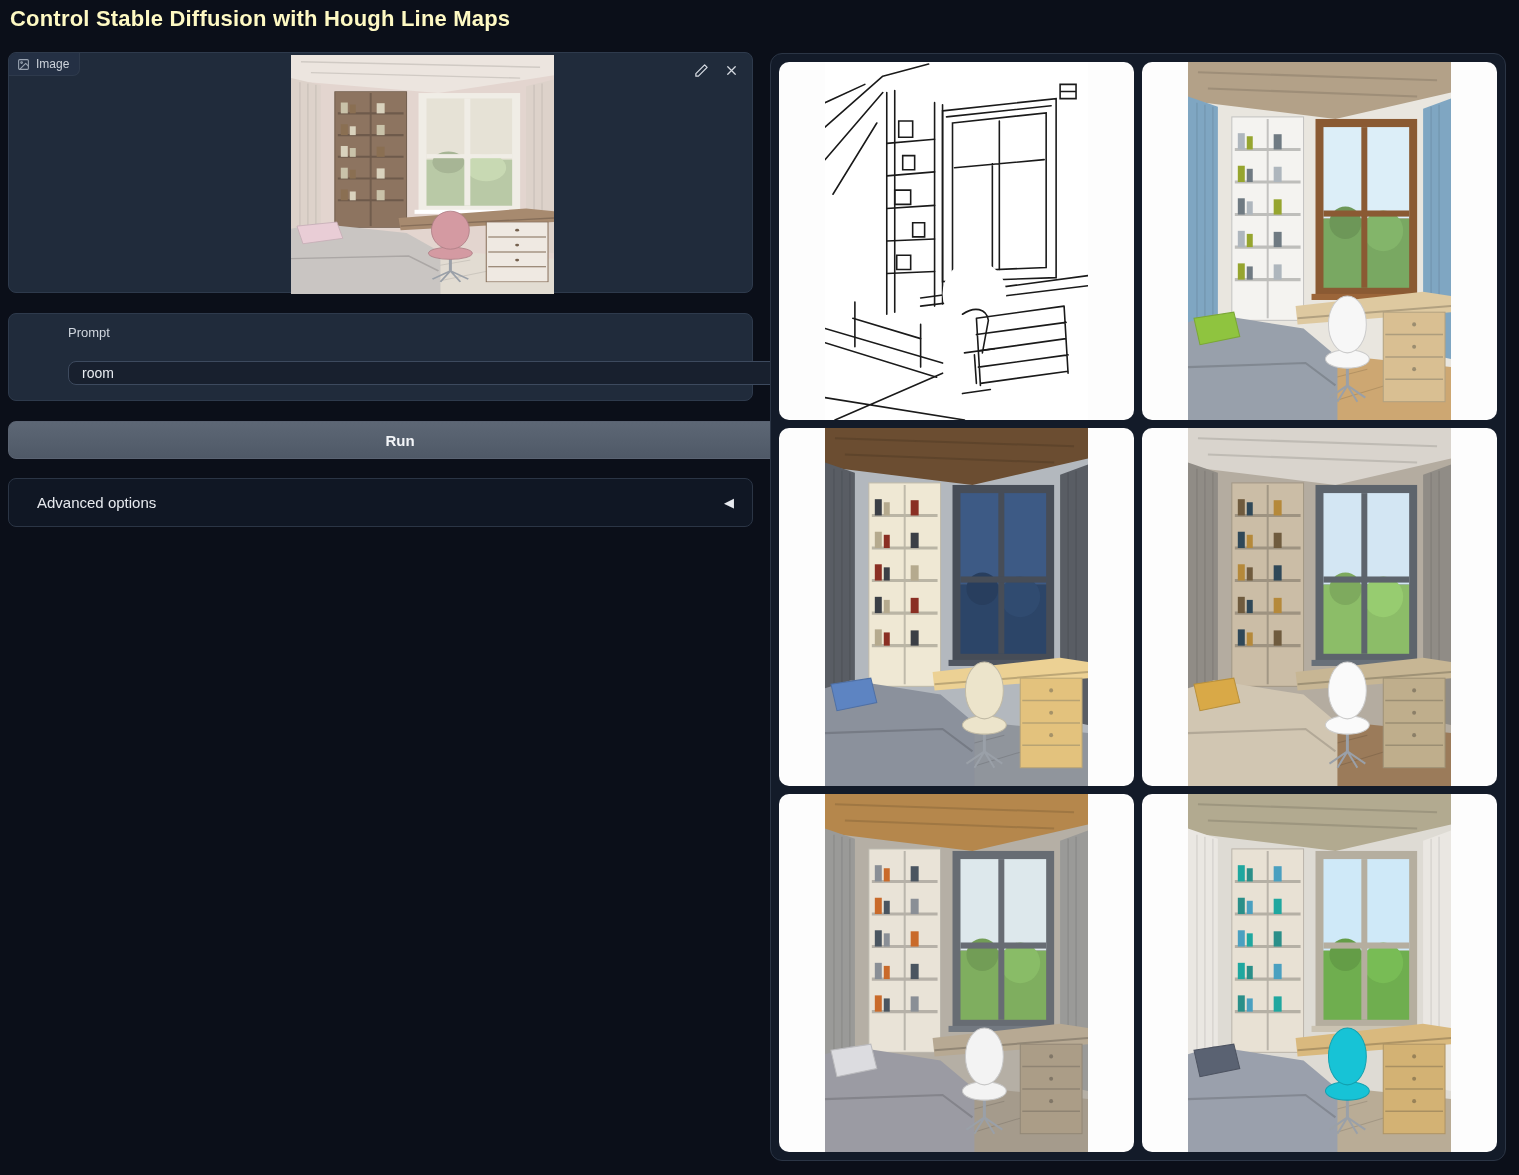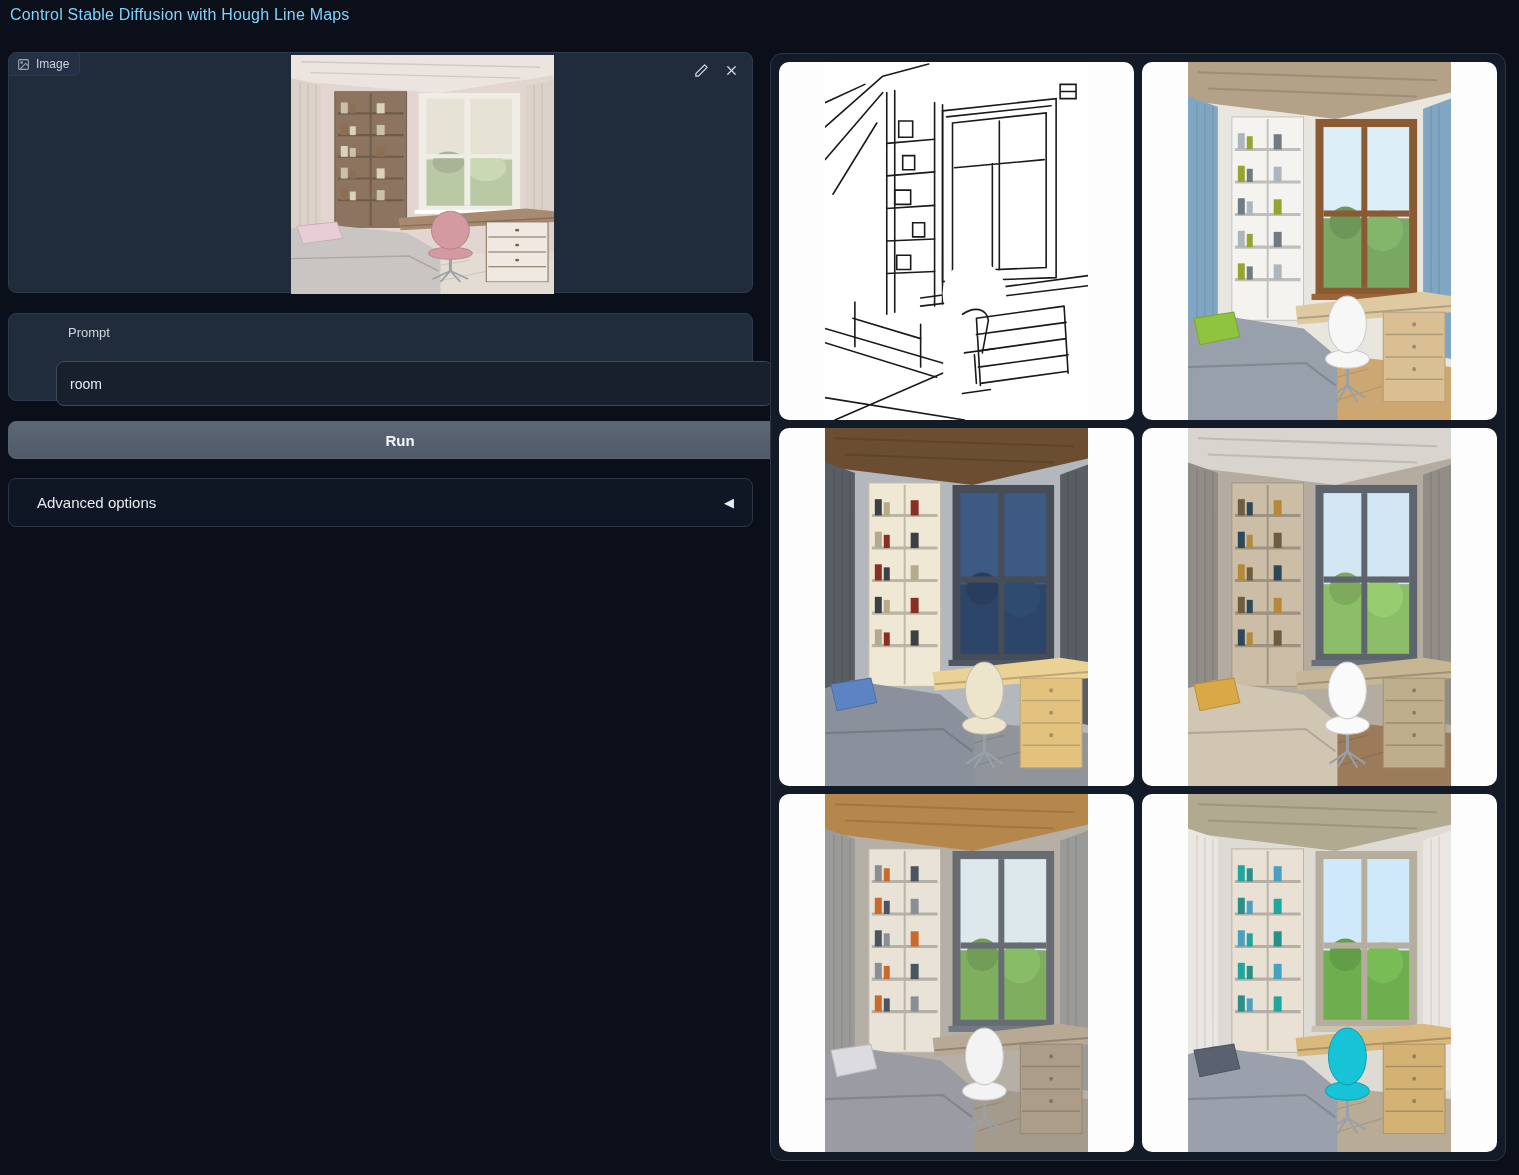--- a/index.html
+++ b/index.html
@@ -5,21 +5,21 @@
   html,body{margin:0;padding:0;}
   body{
     position:relative;
     width:1519px;height:1175px;
     background:#0b0f19;
     font-family:"Liberation Sans", sans-serif;
     overflow:hidden;
   }
   .page-title{
     position:absolute;left:10px;top:6px;margin:0;
-    font-size:16px;font-weight:400;color:#7dd3fc;letter-spacing:.2px;
+    font-size:22px;font-weight:700;color:#fef9c3;letter-spacing:.2px;
   }
   
   .panel{
     position:absolute;box-sizing:border-box;
     background:#202b3b;border:1px solid #2e3a4c;border-radius:8px;padding-left:45px;
   }
   .upload-panel{left:8px;top:52px;width:745px;height:241px;}
   .img-label{
     position:absolute;left:0;top:0;
     display:flex;align-items:center;gap:6px;
@@ -39,21 +39,21 @@
   .thumb{
     position:absolute;left:282px;top:2px;width:181px;height:237px;overflow:hidden;
   }
   .thumb svg{display:block;}
   .prompt-panel{left:8px;top:313px;width:745px;height:88px;}
   .prompt-panel label{
     display:block;margin:11px 0 21px 14px;font-size:13px;color:#cfd5dd;
   }
   .prompt-input{
     display:block;box-sizing:border-box;
-    margin-left:2px;width:717px;height:45px;
+    margin-left:14px;width:717px;height:24px;
     background:#18202e;border:1px solid #3d4a5e;border-radius:8px;
     padding:0 13px;font-size:14px;color:#e8ecf1;
     font-family:"Liberation Sans", sans-serif;outline:none;
   }
   .run-btn{
     position:absolute;left:8px;top:421px;width:784px;height:38px;
     background:linear-gradient(180deg,#5d6775,#4f5967);
     border:1px solid #5a6372;border-radius:8px;
     color:#f3f5f8;font-size:15px;font-weight:700;
     font-family:"Liberation Sans", sans-serif;cursor:pointer;

